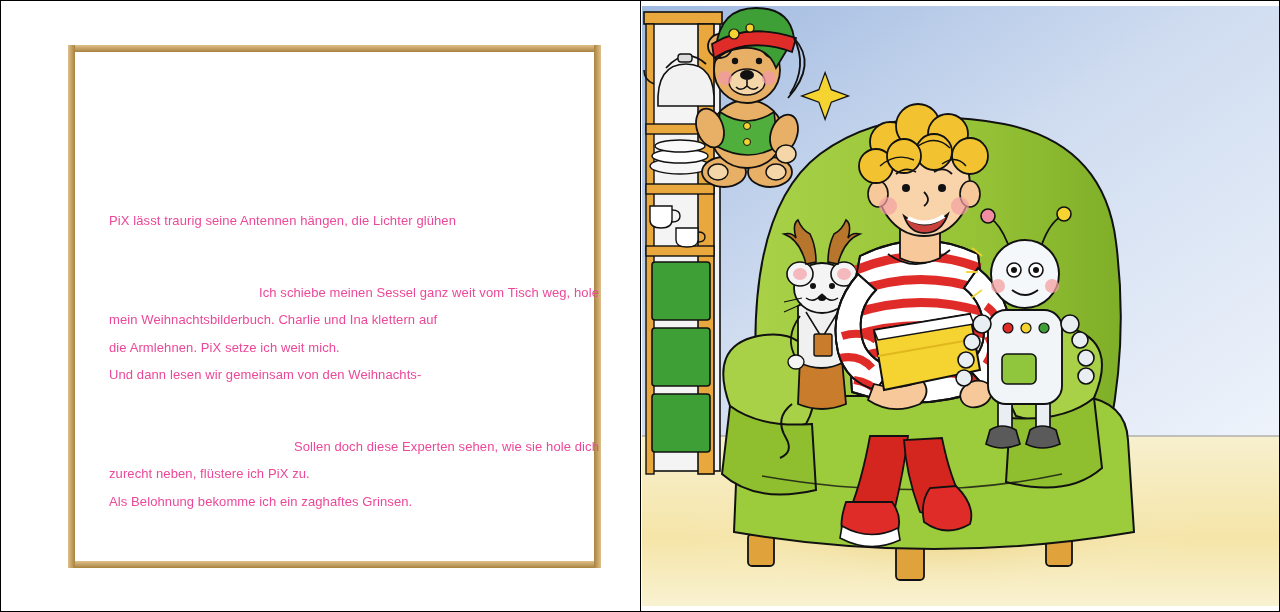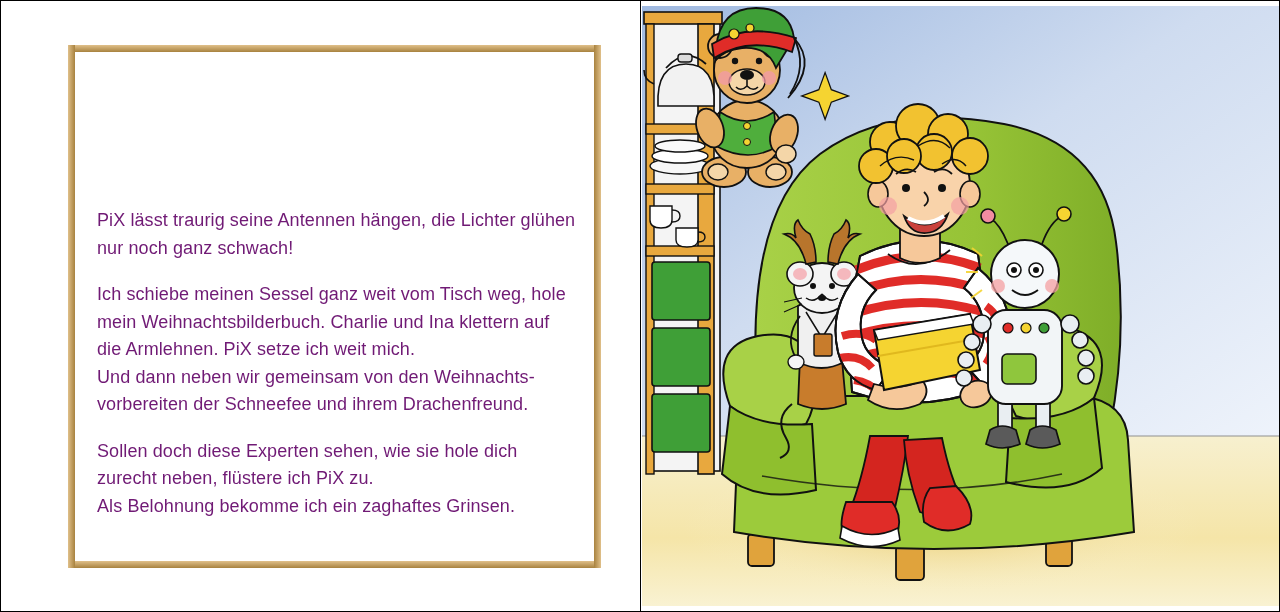--- a/index.html
+++ b/index.html
@@ -73,33 +73,34 @@
   }
   .frame-bar.right {
     left: 593px;
     top: 44px;
     width: 7px;
     height: 523px;
     background: linear-gradient(to right, #a8823f, #e0c08a);
   }
   .story-text {
     position: absolute;
-    left: 96px;
+    left: 108px;
     top: 206px;
     width: 490px;
-    font-size: 18px;
+    font-size: 13px;
     line-height: 27.5px;
-    color: #701a75;
+    color: #ec4899;
     letter-spacing: 0.1px;
   }
   .story-text p {
     margin: 0;
   }
   .story-text p.gap {
-    margin-top: 19px;
+    margin-top: 44px;
+    text-align: right;
   }
 
   
   .right-half {
     position: absolute;
     left: 641px;
     top: 1px;
     width: 637px;
     height: 609px;
     overflow: hidden;
@@ -122,26 +123,24 @@
 
   <div class="left-half">
     <div class="text-frame"></div>
     <div class="frame-bar top"></div>
     <div class="frame-bar bottom"></div>
     <div class="frame-bar left"></div>
     <div class="frame-bar right"></div>
 
     <div class="story-text">
       <p>PiX lässt traurig seine Antennen hängen, die Lichter glühen</p>
-      <p>nur noch ganz schwach!</p>
       <p class="gap">Ich schiebe meinen Sessel ganz weit vom Tisch weg, hole</p>
       <p>mein Weihnachtsbilderbuch. Charlie und Ina klettern auf</p>
       <p>die Armlehnen. PiX setze ich weit mich.</p>
-      <p>Und dann neben wir gemeinsam von den Weihnachts-</p>
-      <p>vorbereiten der Schneefee und ihrem Drachenfreund.</p>
+      <p>Und dann lesen wir gemeinsam von den Weihnachts-</p>
       <p class="gap">Sollen doch diese Experten sehen, wie sie hole dich</p>
       <p>zurecht neben, flüstere ich PiX zu.</p>
       <p>Als Belohnung bekomme ich ein zaghaftes Grinsen.</p>
     </div>
   </div>
 
   <div class="spine"></div>
 
   <div class="right-half">
     <div class="illus">

